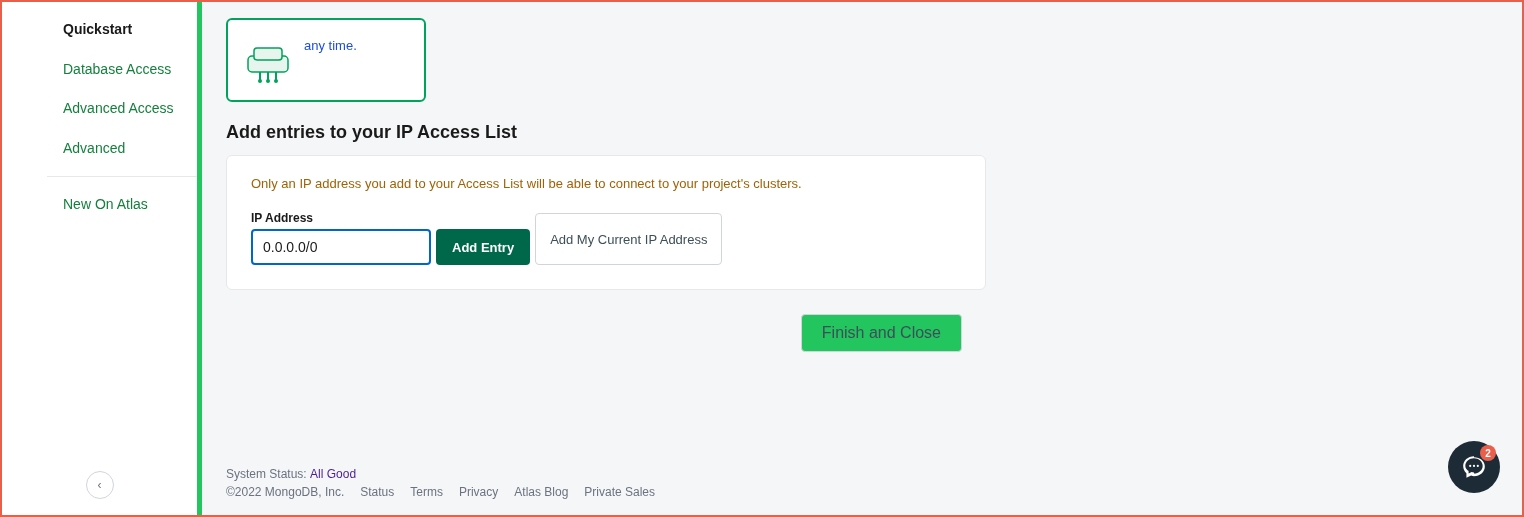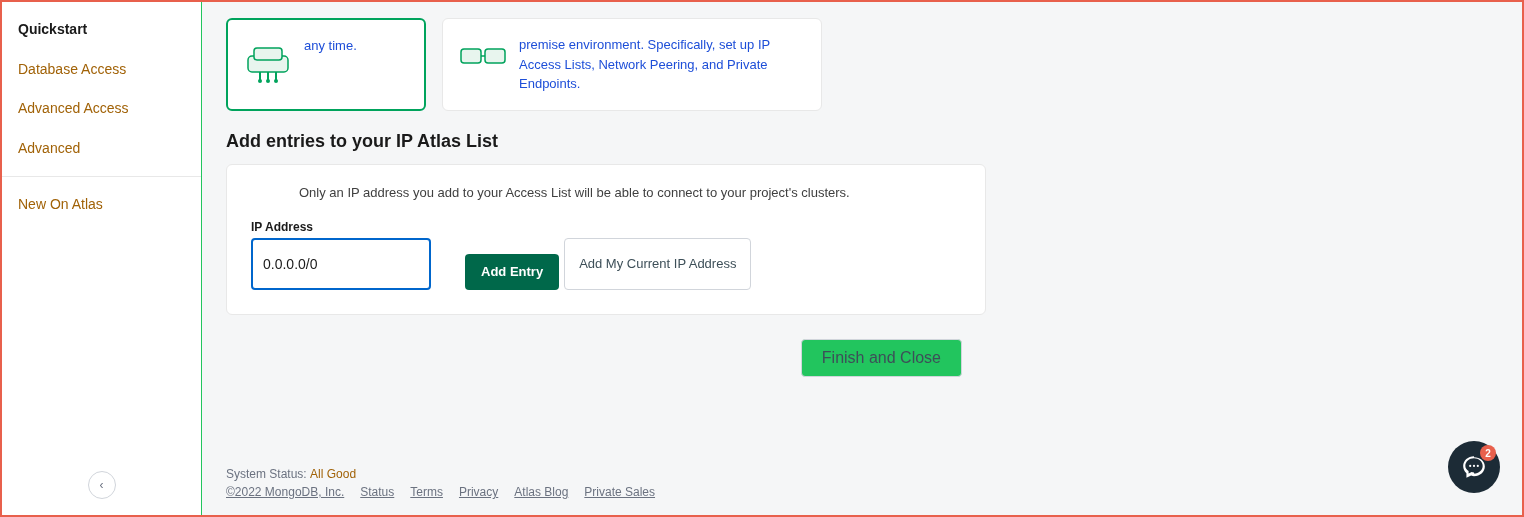--- a/index.html
+++ b/index.html
@@ -11,30 +11,31 @@
       min-height: 517px;
       display: flex;
       overflow: hidden;
     }
 
     
     .sidebar {
       width: 200px;
       min-width: 200px;
       background: #fff;
-      border-right: 1px solid #22c55e;
+      border-right: 5px solid #22c55e;
       display: flex;
       flex-direction: column;
       padding-top: 8px;
       position: relative;
+      padding-left: 45px;
     }
     .sidebar-item {
       padding: 10px 16px;
       font-size: 14px;
-      color: #a16207;
+      color: #15803d;
       cursor: pointer;
       line-height: 1.4;
     }
     .sidebar-item.active {
       font-weight: 700;
       color: #1a1a1a;
     }
     .sidebar-divider {
       height: 1px;
       background: #e8e8e8;
@@ -109,42 +110,41 @@
     .access-list-box {
       margin: 0 24px;
       background: #fff;
       border: 1px solid #e8e8e8;
       border-radius: 6px;
       padding: 20px 24px 24px;
       max-width: 760px;
     }
     .access-list-description {
       font-size: 13px;
-      color: #404040;
+      color: #a16207;
       margin-bottom: 20px;
-      margin-left: 48px;
     }
 
     .form-row {
       display: flex;
       align-items: flex-end;
       gap: 5px;
     }
     .form-group {
       display: flex;
       flex-direction: column;
       gap: 4px;
     }
     .form-label {
       font-size: 12px;
       font-weight: 600;
       color: #1a1a1a;
     }
     .form-input {
-      height: 52px;
+      height: 36px;
       border: 2px solid #0066cc;
       border-radius: 4px;
       padding: 0 10px;
       font-size: 14px;
       color: #1a1a1a;
       outline: none;
       width: 180px;
     }
     .form-input.desc-input {
       border: 1px solid #d1d5db;
@@ -156,21 +156,20 @@
       height: 36px;
       background: #00684a;
       color: #fff;
       border: none;
       border-radius: 4px;
       padding: 0 16px;
       font-size: 13px;
       font-weight: 600;
       cursor: pointer;
       white-space: nowrap;
-      margin-left: 29px;
     }
 
     .btn-add-ip {
       height: 52px;
       background: #fff;
       color: #3d4f58;
       border: 1px solid #d1d5db;
       border-radius: 4px;
       padding: 0 14px;
       font-size: 13px;
@@ -197,22 +196,22 @@
     }
 
     
     .footer {
       margin-top: auto;
       padding: 16px 24px;
       font-size: 12px;
       color: #6b7280;
     }
     .footer-status { margin-bottom: 4px; }
-    .footer-status .all-good { color: #a16207; font-weight: 500; }
-    .footer-links { display: flex; gap: 16px; text-decoration: underline; }
+    .footer-status .all-good { color: #4c1d95; font-weight: 500; }
+    .footer-links { display: flex; gap: 16px; }
     .footer-links a {
       color: #6b7280;
       text-decoration: none;
     }
 
     
     .chat-btn {
       position: fixed;
       bottom: 24px;
       right: 24px;
@@ -287,36 +286,24 @@
           <circle cx="16" cy="45" r="2" fill="#00a35c"></circle>
           <circle cx="24" cy="45" r="2" fill="#00a35c"></circle>
           <circle cx="32" cy="45" r="2" fill="#00a35c"></circle>
         </svg>
       </div>
       <div class="card-text">
         <span>any time.</span>
       </div>
     </div>
 
-    <div class="card">
-      <div class="card-icon">
-        <svg viewBox="0 0 48 48" width="48" height="48">
-          <rect x="2" y="14" width="20" height="14" rx="3" fill="#e8f5ee" stroke="#00a35c" stroke-width="1.5"></rect>
-          <rect x="26" y="14" width="20" height="14" rx="3" fill="#e8f5ee" stroke="#00a35c" stroke-width="1.5"></rect>
-          <line x1="22" y1="21" x2="26" y2="21" stroke="#00a35c" stroke-width="1.5"></line>
-        </svg>
-      </div>
-      <div class="card-text">
-        <span>premise environment. Specifically, set up IP Access Lists, Network Peering, and Private Endpoints.</span>
-      </div>
-    </div>
   </div>
 
   <div class="section-title">
-    <span>Add entries to your IP Atlas List</span>
+    <span>Add entries to your IP Access List</span>
   </div>
 
   <div class="access-list-box">
     <div class="access-list-description">
       <span>Only an IP address you add to your Access List will be able to connect to your project's clusters.</span>
     </div>
 
     <div class="form-row">
 
       <div class="form-group">

